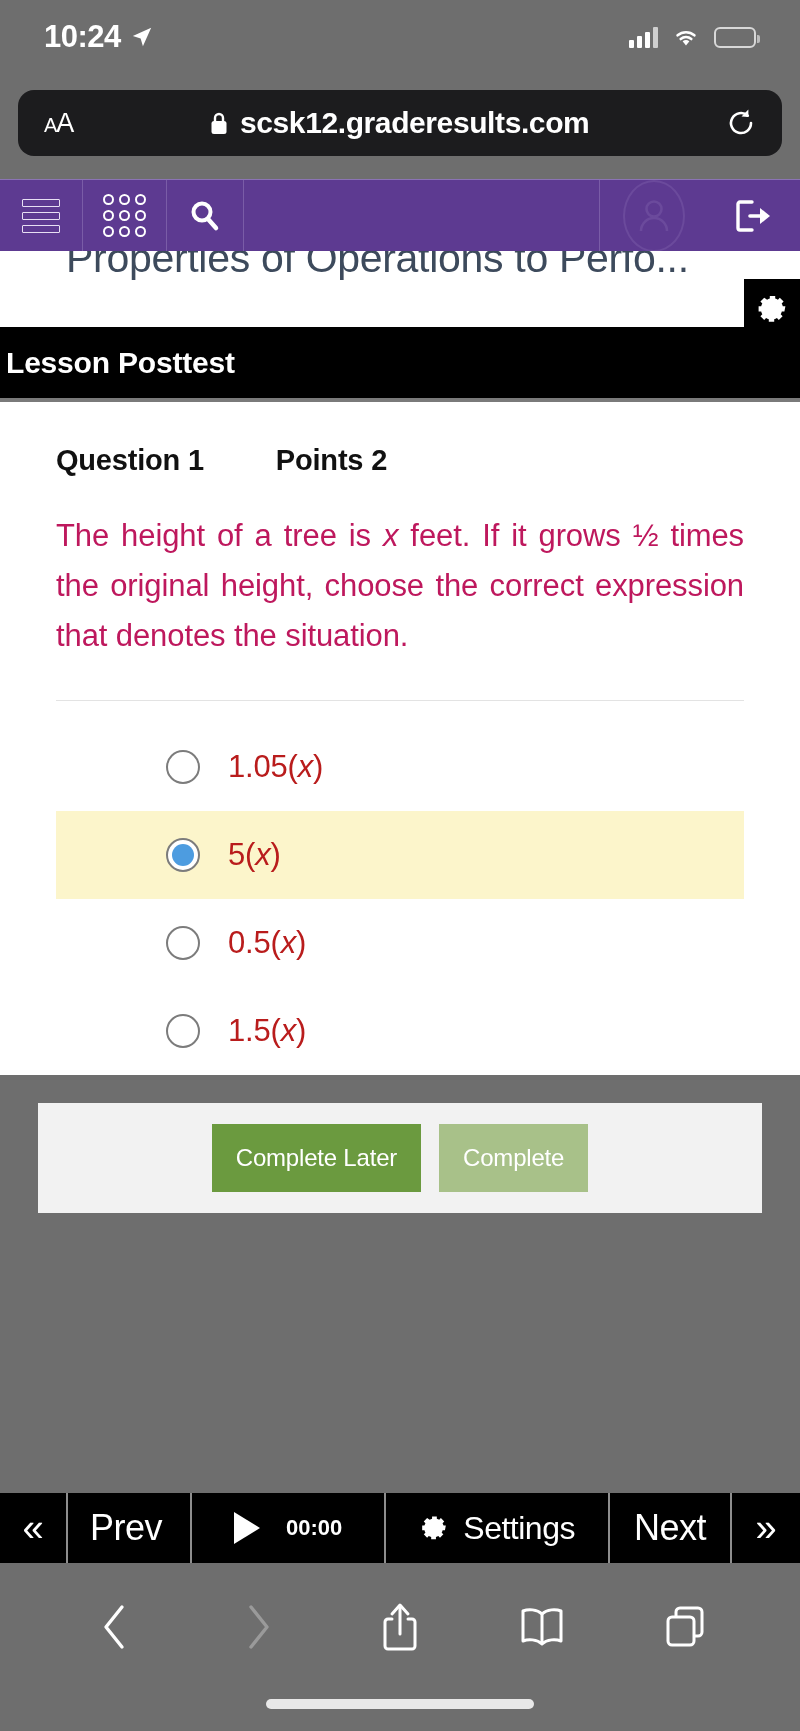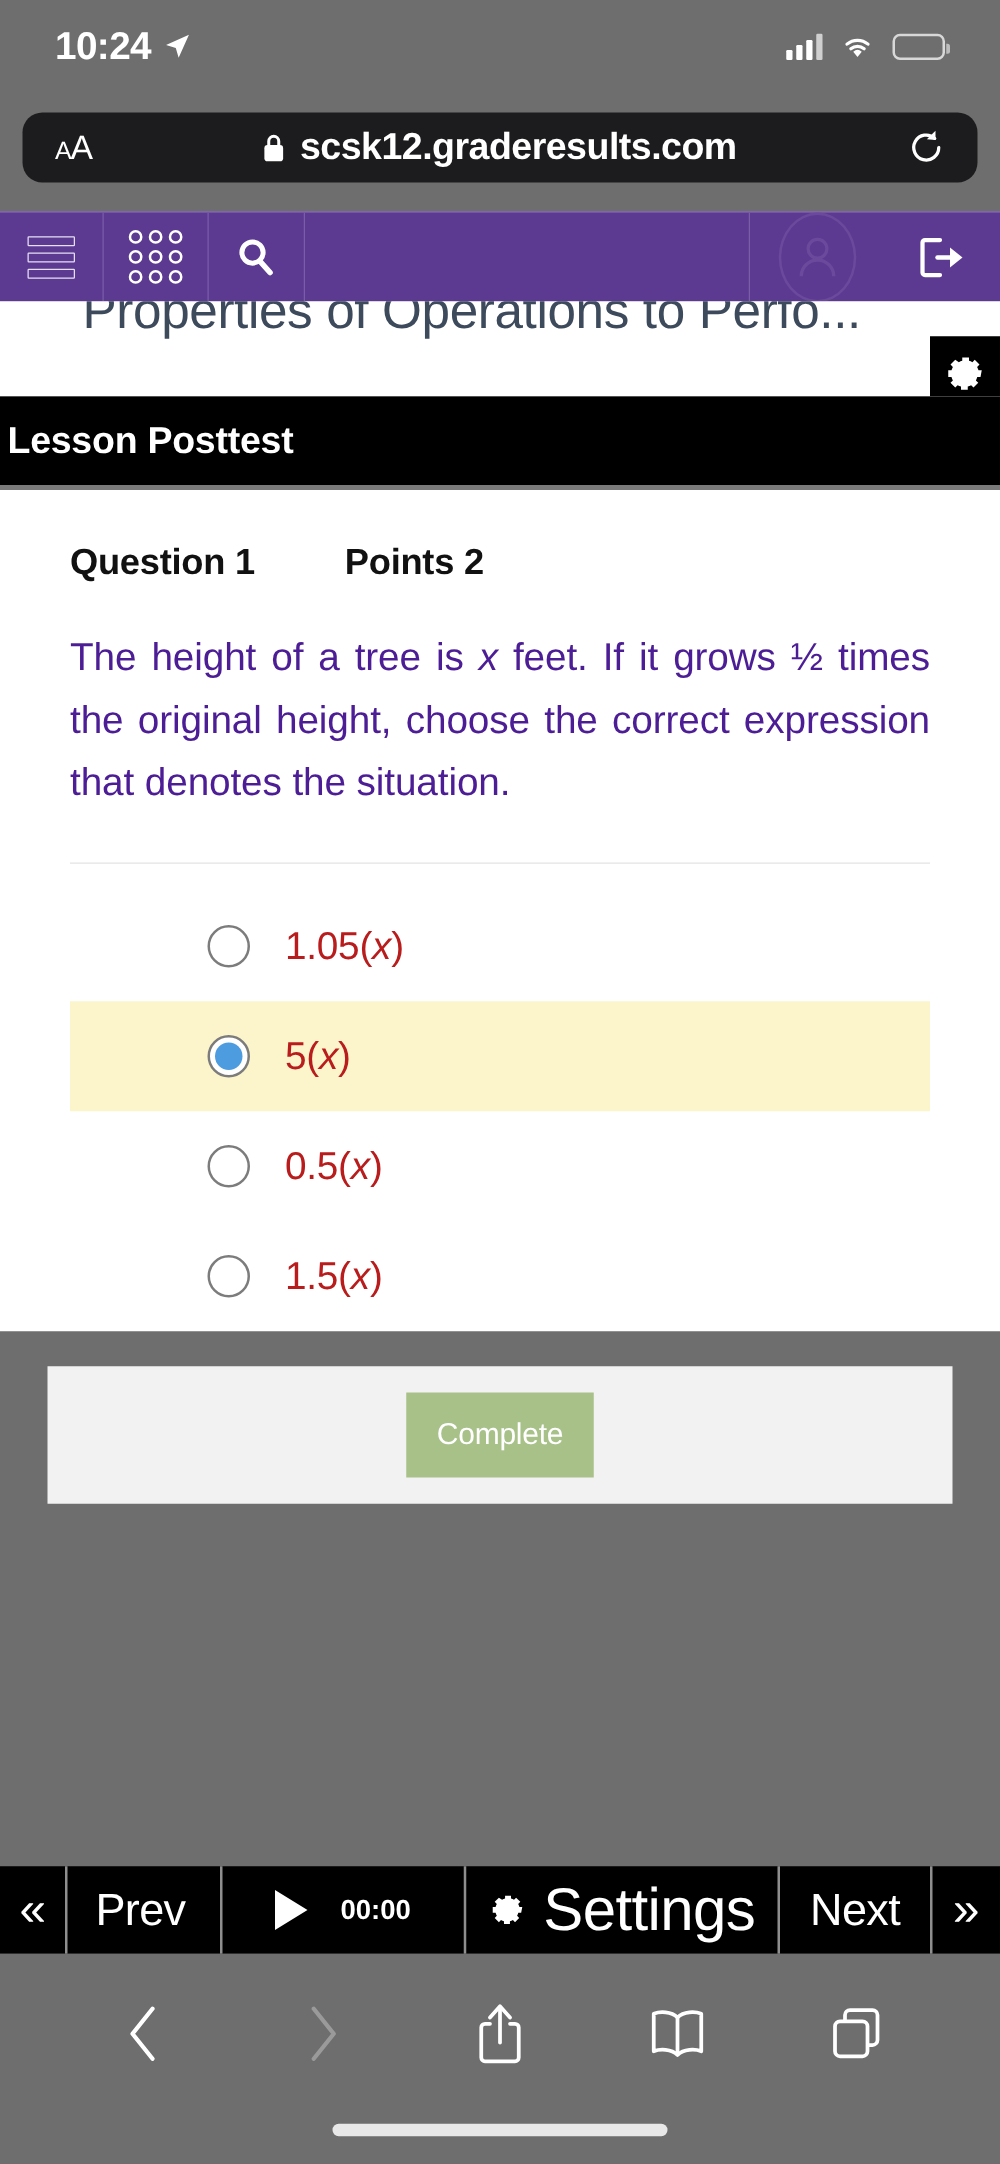--- a/index.html
+++ b/index.html
@@ -34,21 +34,21 @@
   }
   .battery::after{
     content:""; position:absolute; right:-6px; top:6px;
     width:3px; height:8px; background:#bdbdbd; border-radius:0 2px 2px 0;
   }
   .battery .lvl { height:100%; width:40%; background:#f5c518; border-radius:2px; }
 
   
   .urlbar-wrap { padding:0 18px; }
   .urlbar {
-    height:56px; background:#1c1c1e; border-radius:16px;
+    height:66px; background:#1c1c1e; border-radius:16px;
     display:flex; align-items:center; padding:0 26px; color:#fff;
   }
   .aa { font-size:27px; letter-spacing:-1px; }
   .aa .small { font-size:20px; }
   .url-center {
     flex:1; display:flex; align-items:center; justify-content:center; gap:12px;
   }
   .lock { width:18px; height:23px; }
   .url-text { font-size:30px; letter-spacing:-0.4px;font-weight:bold; }
   .reload { width:30px; height:30px; }
@@ -96,21 +96,21 @@
     padding-left:6px; border-bottom:4px solid #7a7a7a;
   }
   .lessonbar span { color:#fff; font-size:30px; font-weight:700; letter-spacing:-0.2px; }
 
   
   .content { background:#fff; padding:0 38px; }
   .qhead { display:flex; gap:72px; padding-top:42px; padding-left:18px; }
   .qhead span { font-size:29px; font-weight:700; color:#111; letter-spacing:-0.2px; }
   .qtext {
     margin:34px 18px 0 18px; font-size:31px; line-height:1.62;
-    color:#4c1d95; text-align:justify; letter-spacing:-0.1px;
+    color:#be185d; text-align:justify; letter-spacing:-0.1px;
   }
   .qtext i { font-style:italic; }
   .divider { margin:38px 18px 0 18px; height:1px; background:#e3e3e3; }
 
   .options { margin-top:22px; }
   .option {
     display:flex; align-items:center; gap:28px;
     padding:26px 0 26px 128px; min-height:88px;
   }
   .option.selected { background:#fcf5cb; margin:0 18px; padding-left:110px; }
@@ -153,21 +153,21 @@
   .qb:last-child { border-right:none; }
   .qb-chev { font-size:38px; width:68px; padding:0; }
   .qb-prev { font-size:36px; letter-spacing:-0.5px; padding:0 22px; }
   .qb-prev .clip { display:inline-block; width:6px; overflow:hidden; color:#fff; }
   .qb-player { flex:none; display:flex; align-items:center; gap:26px; padding:0 42px; }
   .play-tri {
     width:0; height:0; border-left:26px solid #fff;
     border-top:16px solid transparent; border-bottom:16px solid transparent;
   }
   .timer { font-size:22px; font-weight:700; letter-spacing:0px; }
-  .qb-settings { flex:1; gap:14px; font-size:48px; letter-spacing:-0.5px; }
+  .qb-settings { flex:1; gap:14px; font-size:32px; letter-spacing:-0.5px; }
   .qb-next { font-size:36px; letter-spacing:-0.5px; padding:0 24px; }
 
   
   .safaribar {
     position:absolute; left:0; right:0; top:1563px; height:168px;
     background:#6e6e6e; display:flex; align-items:flex-start;
     justify-content:space-around; padding:38px 44px 0 44px;
   }
   .sfi { width:50px; height:52px; display:flex; align-items:center; justify-content:center; }
   .homebar {
@@ -313,20 +313,21 @@
 
       <div class="option">
         <span class="radio"></span>
         <span class="opt-label"><span>1.5(</span><i>x</i><span>)</span></span>
       </div>
 
     </div>
   </div>
 
   <div class="actionpanel">
+    <button class="btn btn-primary">Complete Later</button>
     <button class="btn btn-disabled">Complete</button>
   </div>
 
   <div class="quizbar">
     <div class="qb qb-chev">
       <span>«</span>
     </div>
     <div class="qb qb-prev">
       <span>Prev</span>
         <span class="clip">&nbsp;3</span>

